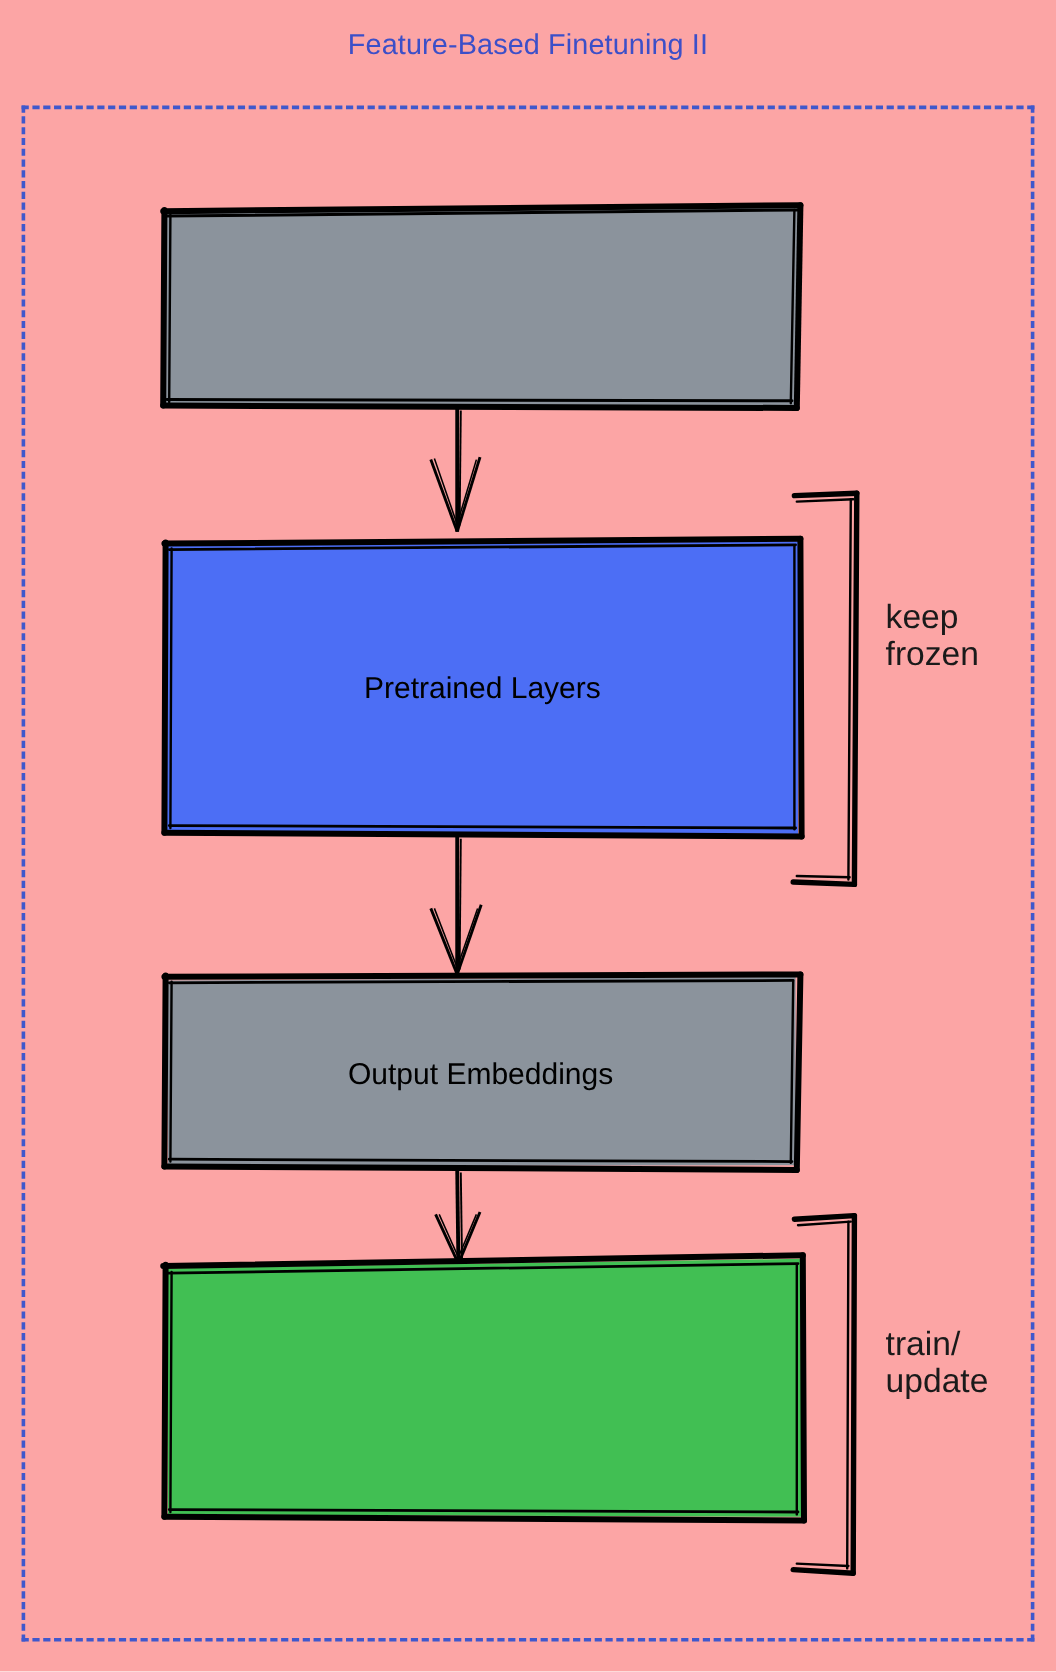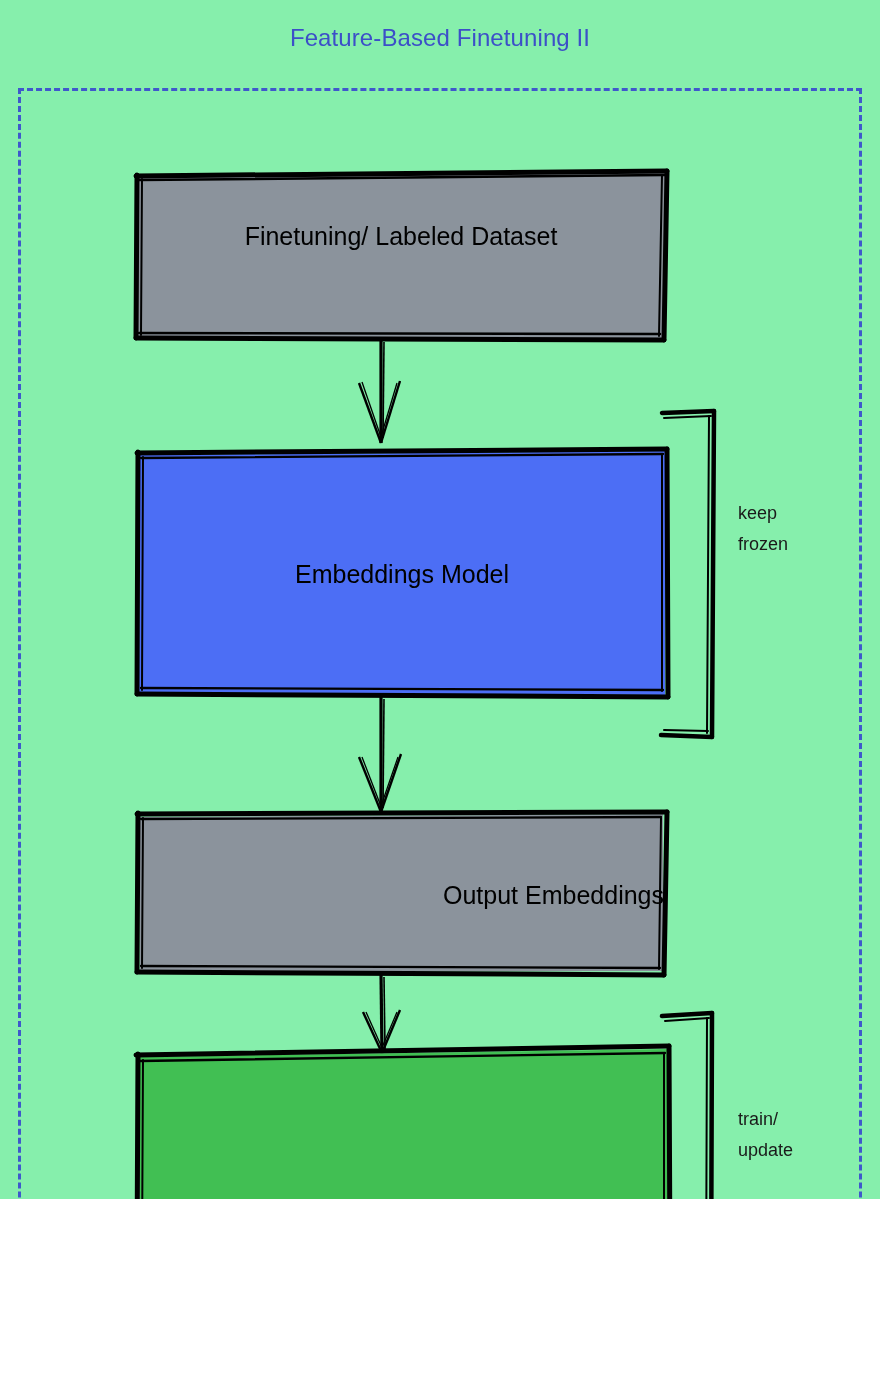--- a/index.html
+++ b/index.html
@@ -6,22 +6,22 @@
     margin: 0;
     padding: 0;
     background: #ffffff;
   }
   body {
     font-family: "Liberation Sans", sans-serif;
   }
   #canvas {
     position: relative;
     width: 880px;
-    height: 1199px;
-    background: #86efac;
+    height: 1393px;
+    background: #fca5a5;
     overflow: hidden;
   }
   
   .diagram-title {
     position: absolute;
     left: 0;
     top: 24px;
     width: 880px;
     text-align: center;
     font-size: 24px;
@@ -55,21 +55,21 @@
     color: #000000;
     font-family: "Liberation Sans", sans-serif;
     font-size: 25px;
     white-space: nowrap;
     text-align: center;
   }
   .side-label {
     position: absolute;
     color: #1a1a1a;
     font-family: "Liberation Sans", sans-serif;
-    font-size: 18px;
+    font-size: 28px;
     line-height: 31px;
     white-space: pre-line;
   }
 </style>
 </head>
 <body>
 
 <div id="canvas">
 
   <div class="diagram-title">Feature-Based Finetuning II</div>
@@ -166,25 +166,24 @@
       <path d="M662,1016 L712,1013" stroke="#000" stroke-width="4.5" fill="none" stroke-linecap="round"></path>
       <path d="M665,1021 L709,1018" stroke="#000" stroke-width="2" fill="none" stroke-linecap="round"></path>
       <path d="M712,1013 L711,1311" stroke="#000" stroke-width="4.5" fill="none" stroke-linecap="round"></path>
       <path d="M707,1018 L706,1307" stroke="#000" stroke-width="2" fill="none" stroke-linecap="round"></path>
       <path d="M711,1311 L661,1308" stroke="#000" stroke-width="4.5" fill="none" stroke-linecap="round"></path>
       <path d="M707,1305 L664,1303" stroke="#000" stroke-width="2" fill="none" stroke-linecap="round"></path>
     </g>
 
   </svg>
 
-  <div class="node-label" style="left:136px; top:222px; width:530px;">Finetuning/ Labeled Dataset</div>
 
-  <div class="node-label" style="left:138px; top:560px; width:528px;">Embeddings Model</div>
+  <div class="node-label" style="left:138px; top:560px; width:528px;">Pretrained Layers</div>
 
-  <div class="node-label" style="left:137px; top:881px; width:527px;text-align:right;">Output Embeddings</div>
+  <div class="node-label" style="left:137px; top:881px; width:527px;">Output Embeddings</div>
 
 
   <div class="side-label" style="left:738px; top:498px;">keep
 frozen</div>
 
   <div class="side-label" style="left:738px; top:1104px;">train/
 update</div>
 
 </div>
 

